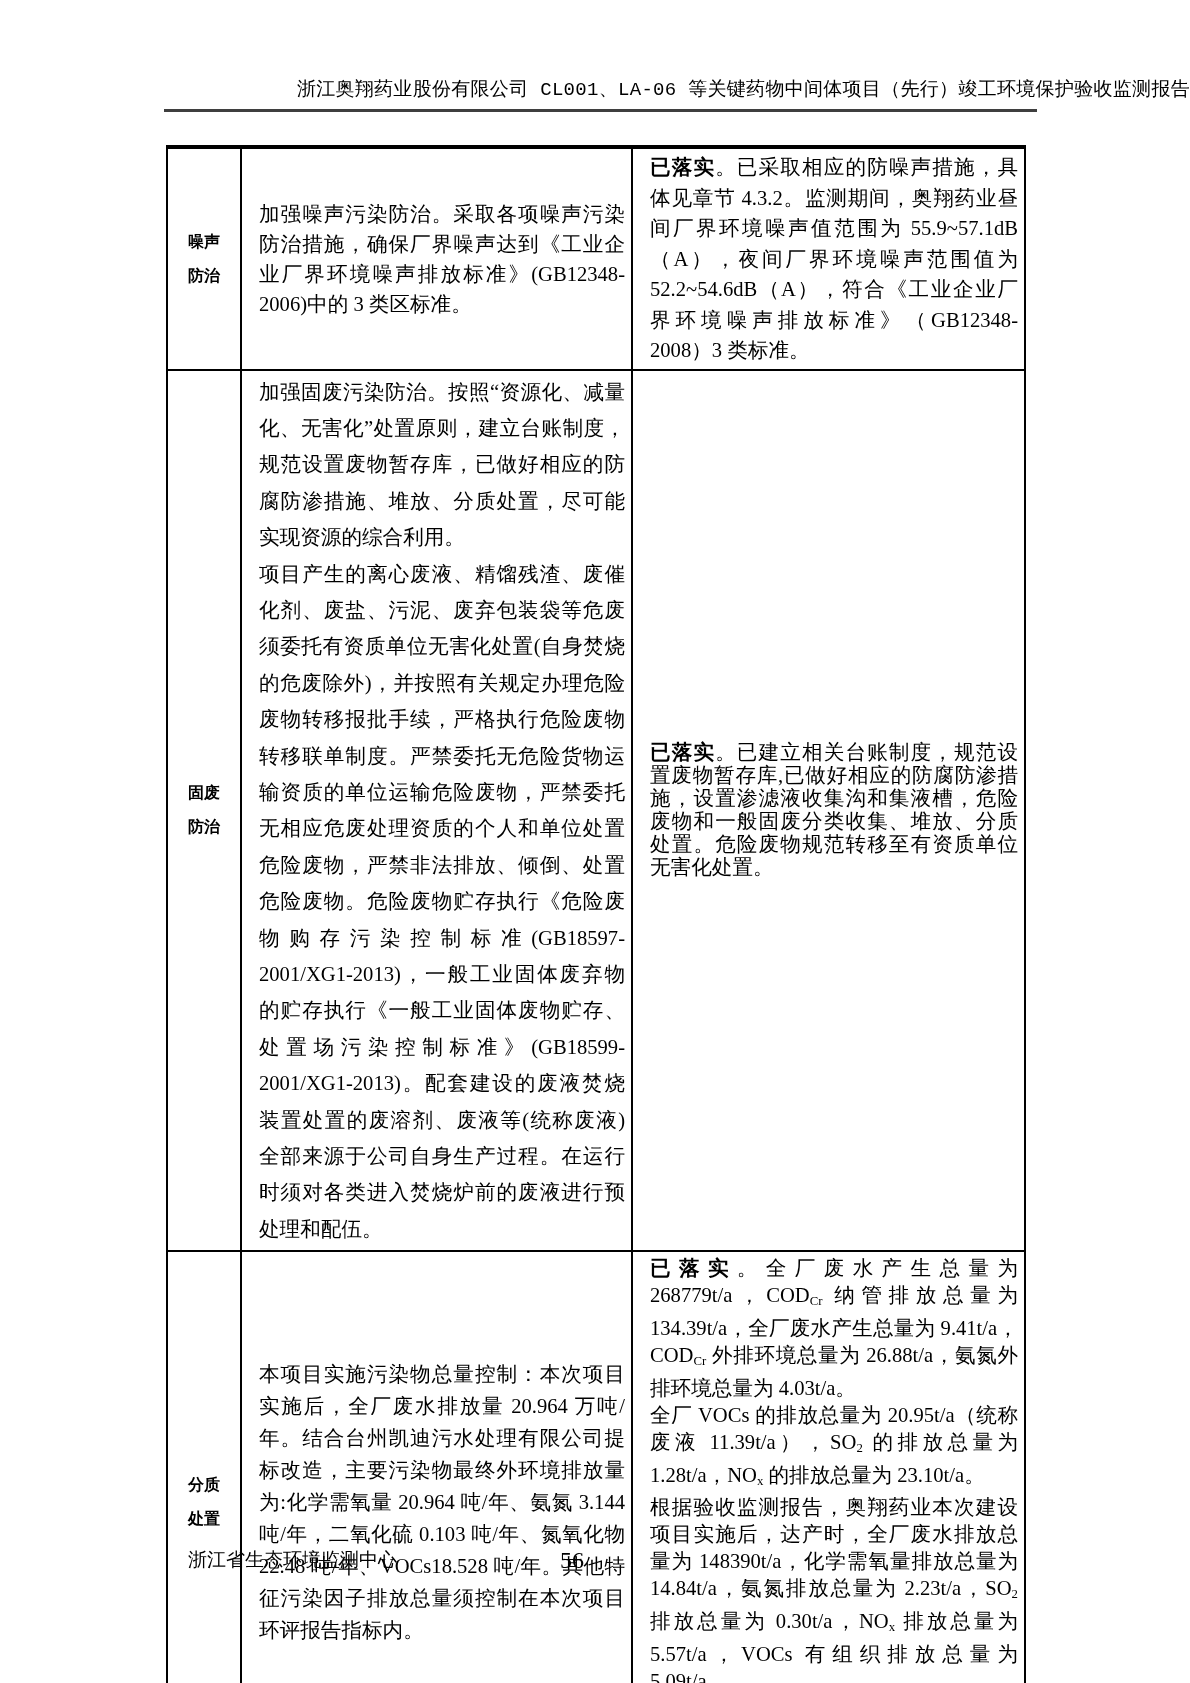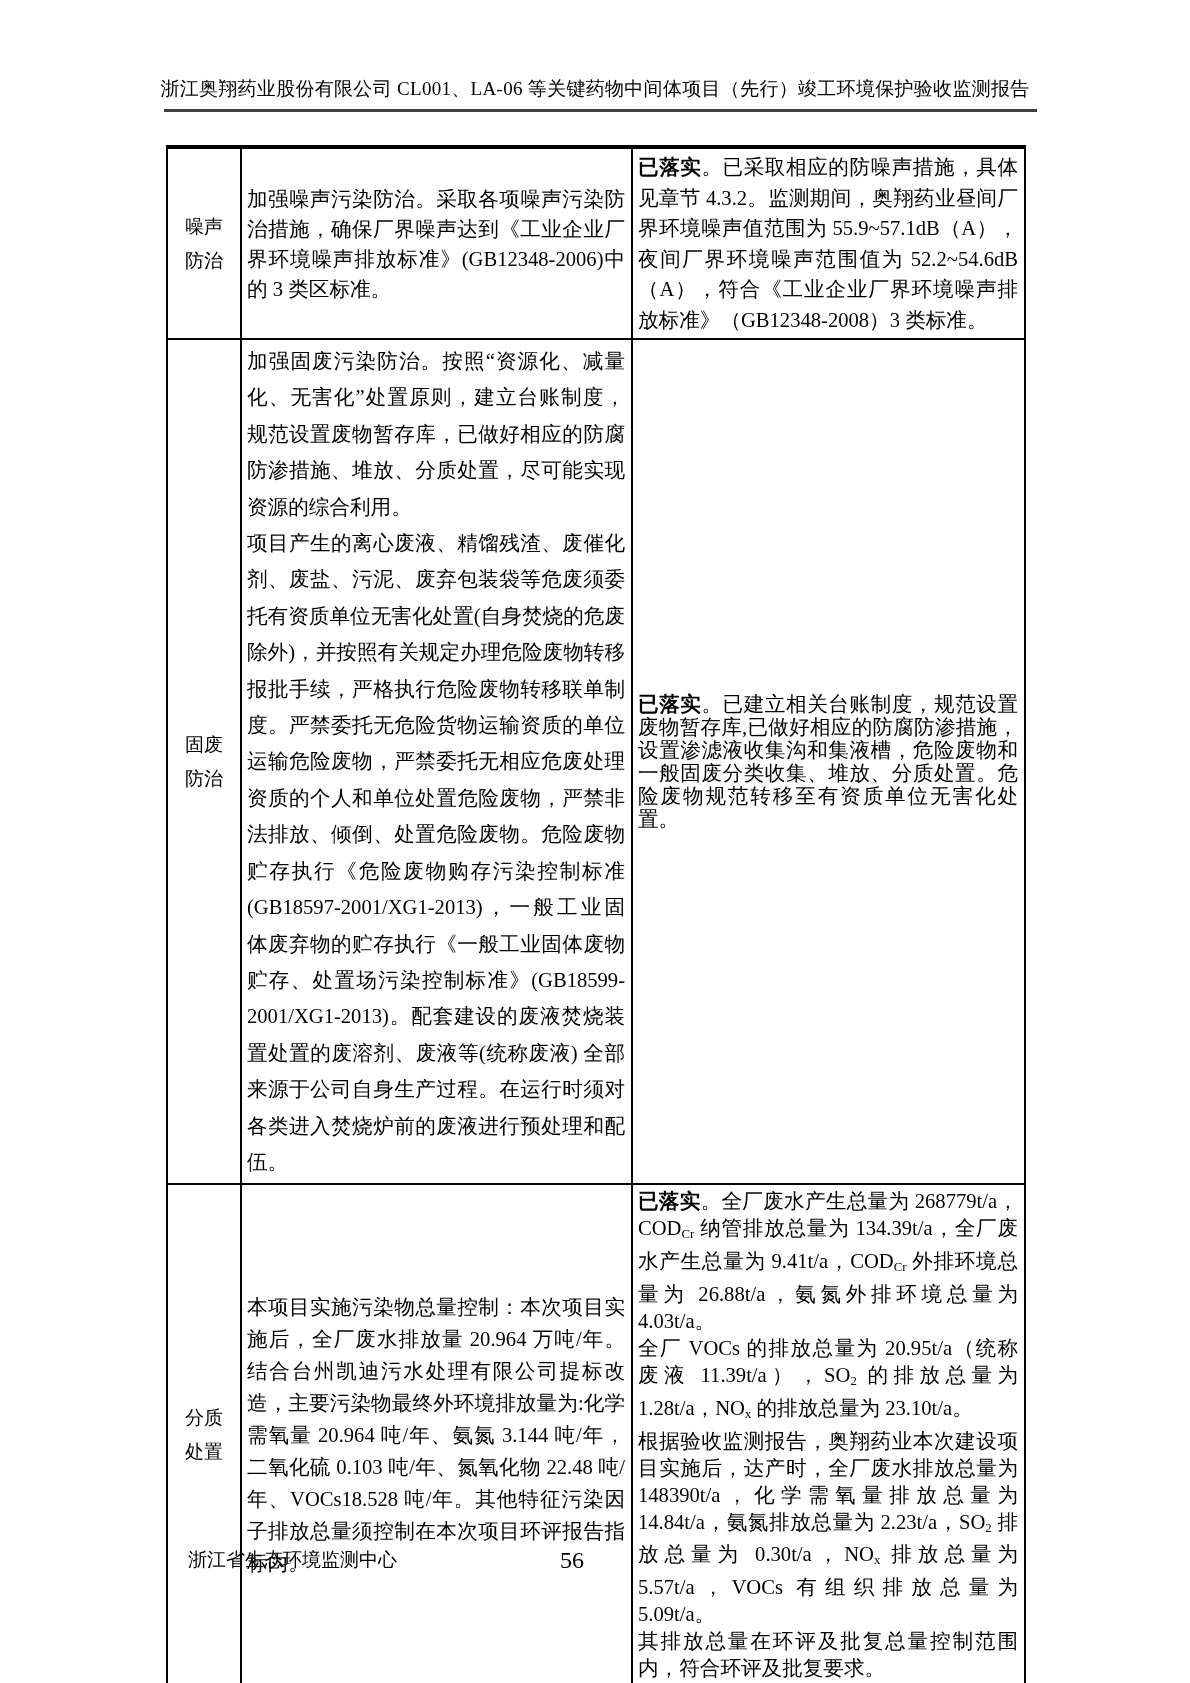--- a/index.html
+++ b/index.html
@@ -6,48 +6,49 @@
   body {
     width: 1190px; height: 1683px;
     position: relative;
     font-family: "Liberation Serif", "DejaVu Serif", serif;
     color: #000;
   }
   .page { position: absolute; inset: 0; }
 
   .header-title {
     position: absolute; top: 76px; left: 0; width: 100%;
-    text-align: center;
+    text-align: right;
     font-size: 19px;
     white-space: nowrap;
     letter-spacing: 0.3px;
+    font-family: Liberation Mono, monospace;
   }
   .header-rule {
     position: absolute; top: 109px; left: 164px;
     width: 873px; height: 3px; background: #3f3f3f;
   }
 
   table.main-table {
     position: absolute; top: 145px; left: 166px;
     width: 858px;
     border-collapse: collapse; table-layout: fixed;
     border-top: 4px solid #000;
     border-bottom: 5px solid #000;
   }
   table.main-table td {
     border: 2px solid #000;
     vertical-align: middle;
     overflow: hidden;
   }
-  td.cat { text-align: center; font-size: 19px; }
+  td.cat { text-align: center; font-size: 16px; font-weight: bold; }
   .cat-inner { width: 2.15em; margin: 0 auto; line-height: 34px; text-align: center; }
 
   td.req, td.imp {
     font-size: 20.6px;
-    padding: 3px 6px 3px 5px;
+    padding: 3px 6px 3px 17px;
   }
   .rp { margin: 0; text-align: justify; }
   .r1c2 .rp { line-height: 30px; }
   .r1c3 .rp { line-height: 30.5px; }
   .r2c2 .rp { line-height: 36.4px; }
   .r2c3 .rp { line-height: 23px; }
   .r3c2 .rp { line-height: 32px; }
   .r3c3 .rp { line-height: 27px; }
 
   .b { font-weight: 700; }

